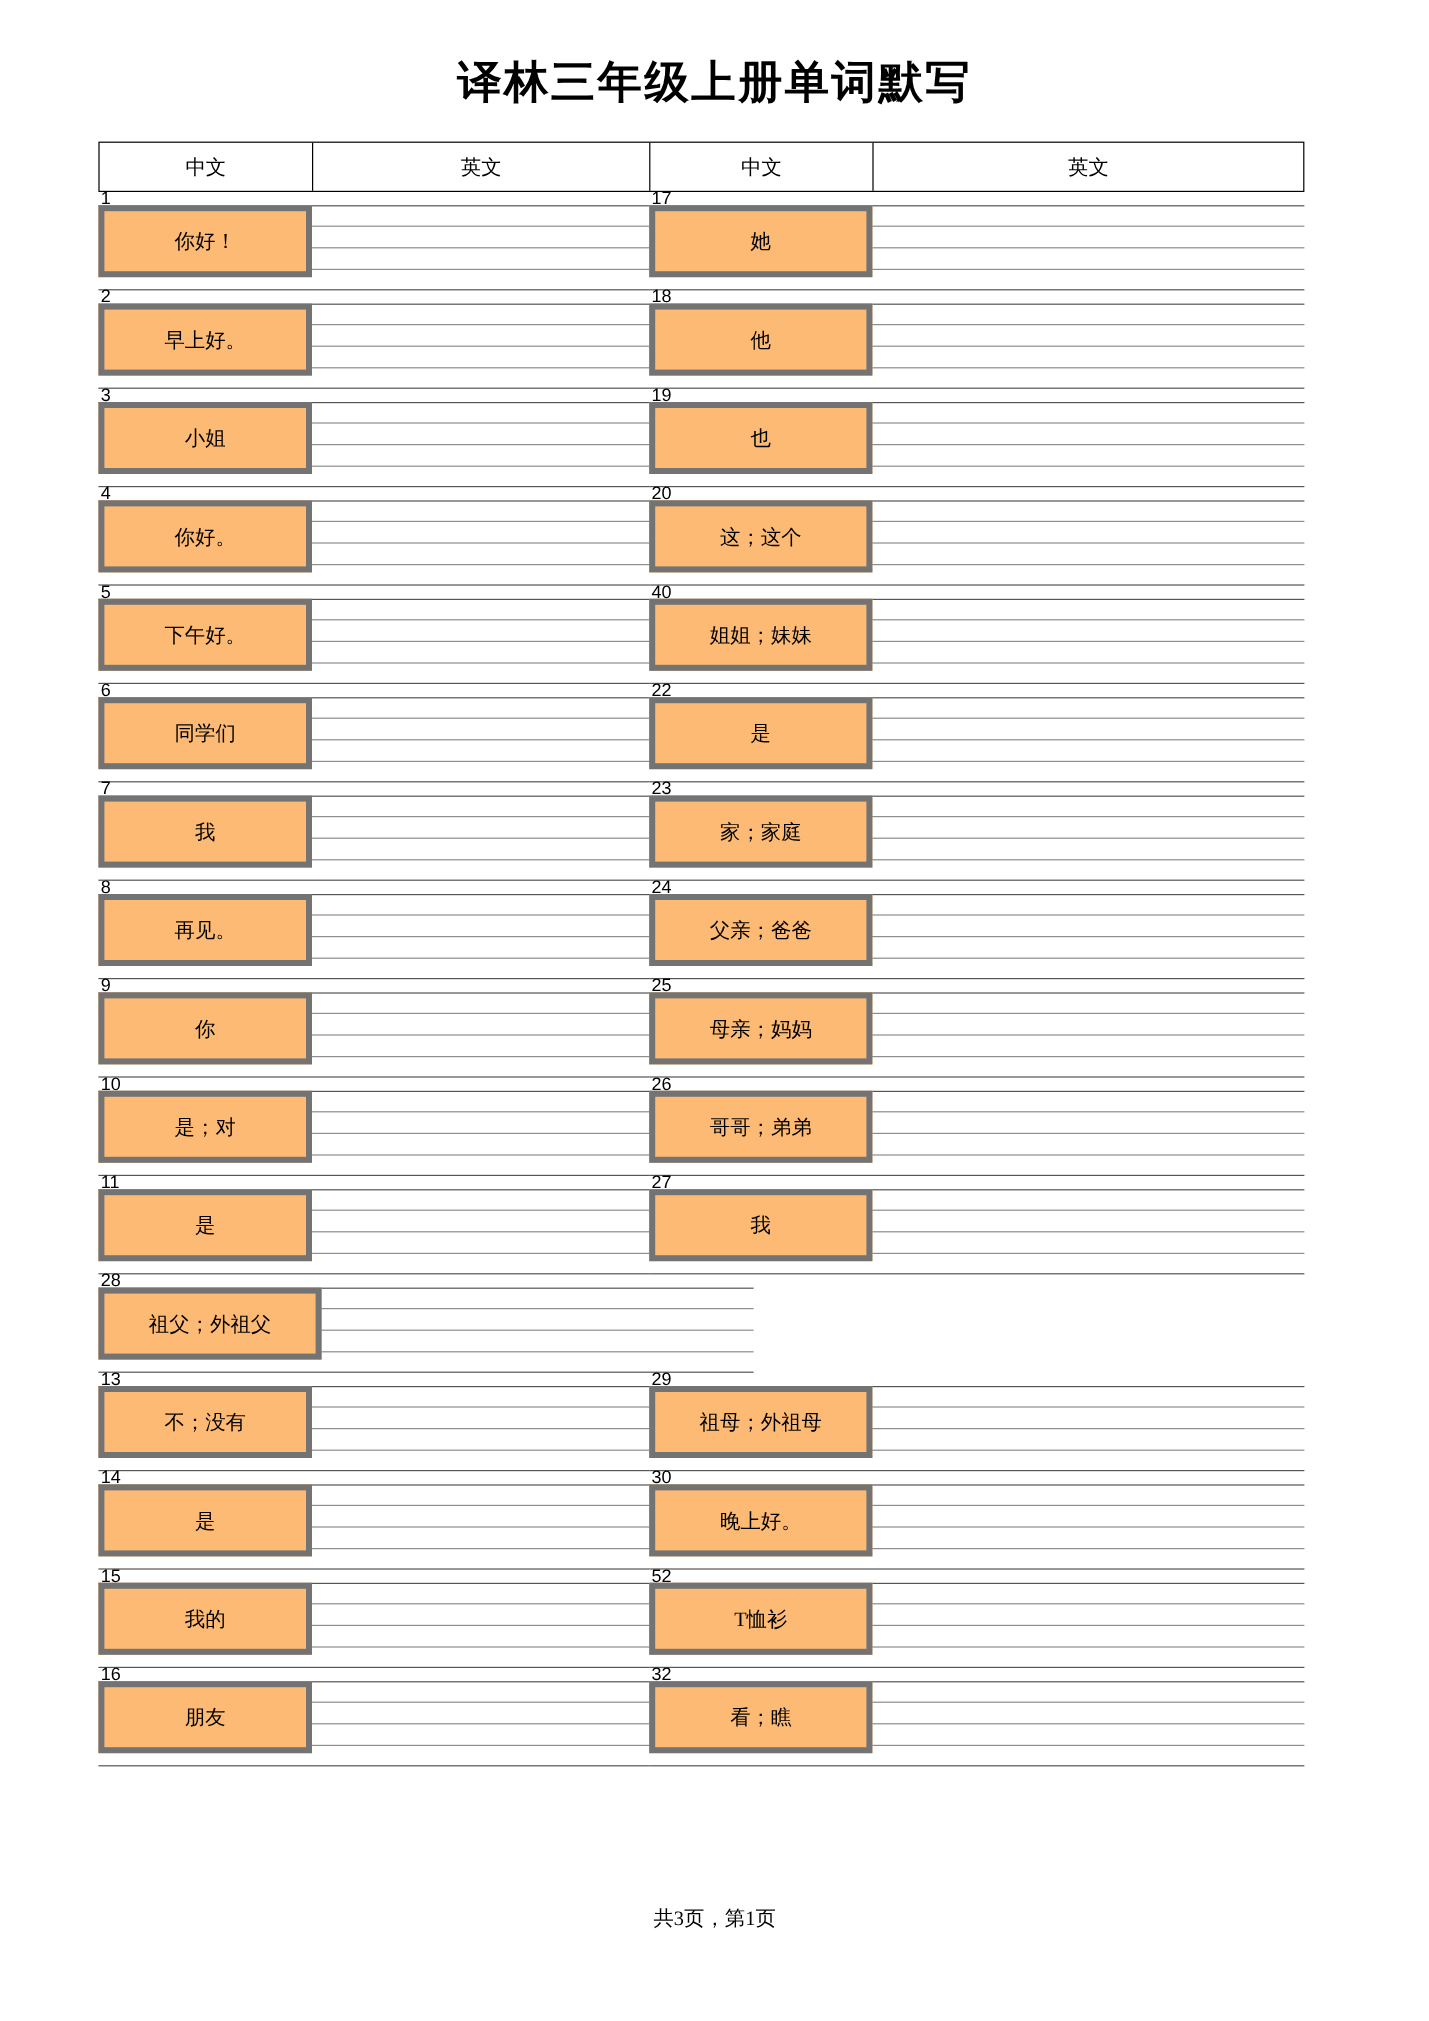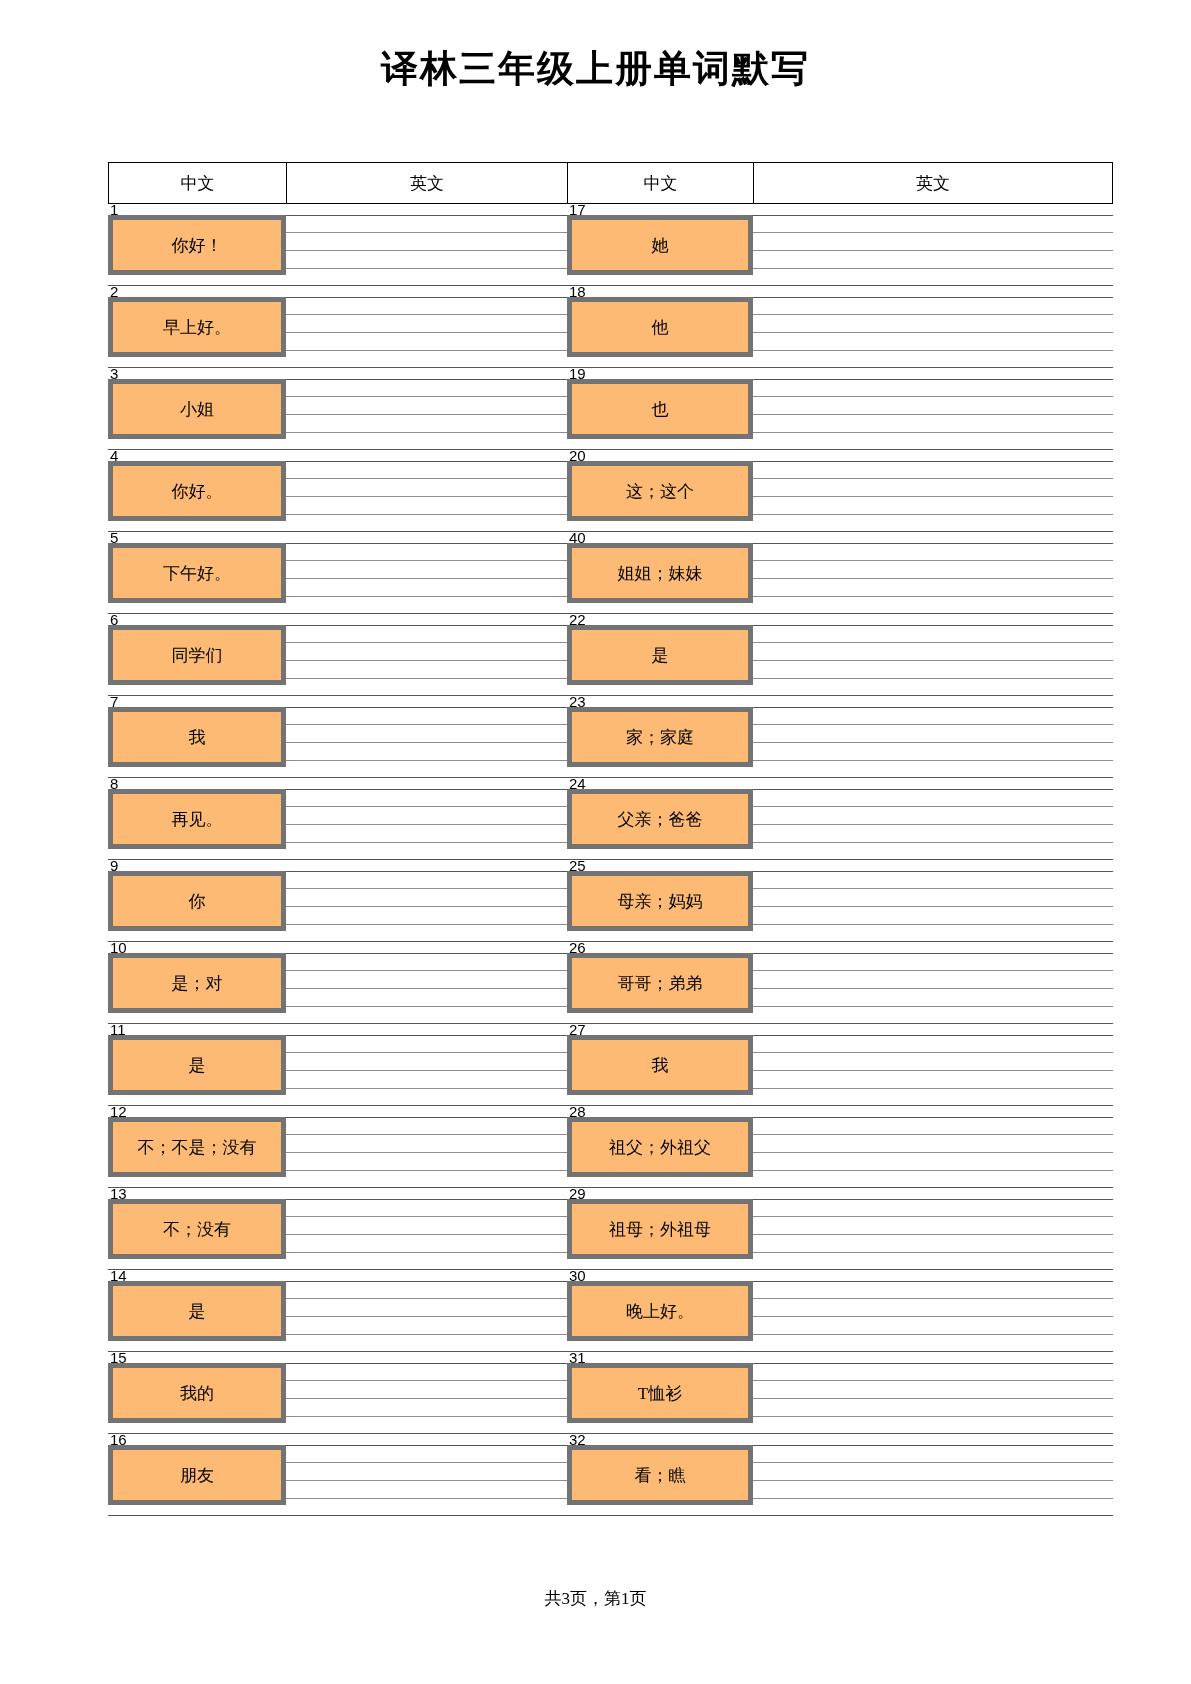--- a/index.html
+++ b/index.html
@@ -25,24 +25,23 @@
     text-align: center;
     font-size: 37px;
     font-weight: 700;
     letter-spacing: 2px;
     padding-top: 44px;
     padding-bottom: 0;
     font-family: Liberation Sans, sans-serif;
   }
   .sheet {
     position: absolute;
-    left: 108px;
+    left: 82px;
     top: 118px;
     width: 1005px;
-    margin-top: 44px;
   }
   
   .head-row {
     display: flex;
     width: 1005px;
     border: 1px solid #000;
     box-sizing: border-box;
     height: 42px;
   }
   .head-cell {
@@ -421,31 +420,20 @@
               <div class="ln l2"></div>
               <div class="ln l3"></div>
               <div class="ln l4"></div>
           </div>
           <div class="num">27</div>
           <div class="cnbox">我</div>
         </div>
       </div>
 
       <div class="row">
-        <div class="half left">
-          <div class="lines">
-            <div class="ln l0"></div>
-              <div class="ln l1"></div>
-              <div class="ln l2"></div>
-              <div class="ln l3"></div>
-              <div class="ln l4"></div>
-          </div>
-          <div class="num">12</div>
-          <div class="cnbox">不；不是；没有</div>
-        </div>
         <div class="half right">
           <div class="lines">
             <div class="ln l0"></div>
               <div class="ln l1"></div>
               <div class="ln l2"></div>
               <div class="ln l3"></div>
               <div class="ln l4"></div>
           </div>
           <div class="num">28</div>
           <div class="cnbox">祖父；外祖父</div>
@@ -515,21 +503,21 @@
           <div class="cnbox">我的</div>
         </div>
         <div class="half right">
           <div class="lines">
             <div class="ln l0"></div>
               <div class="ln l1"></div>
               <div class="ln l2"></div>
               <div class="ln l3"></div>
               <div class="ln l4"></div>
           </div>
-          <div class="num">31</div>
+          <div class="num">52</div>
           <div class="cnbox">T恤衫</div>
         </div>
       </div>
 
       <div class="row">
         <div class="half left">
           <div class="lines">
             <div class="ln l0"></div>
               <div class="ln l1"></div>
               <div class="ln l2"></div>

